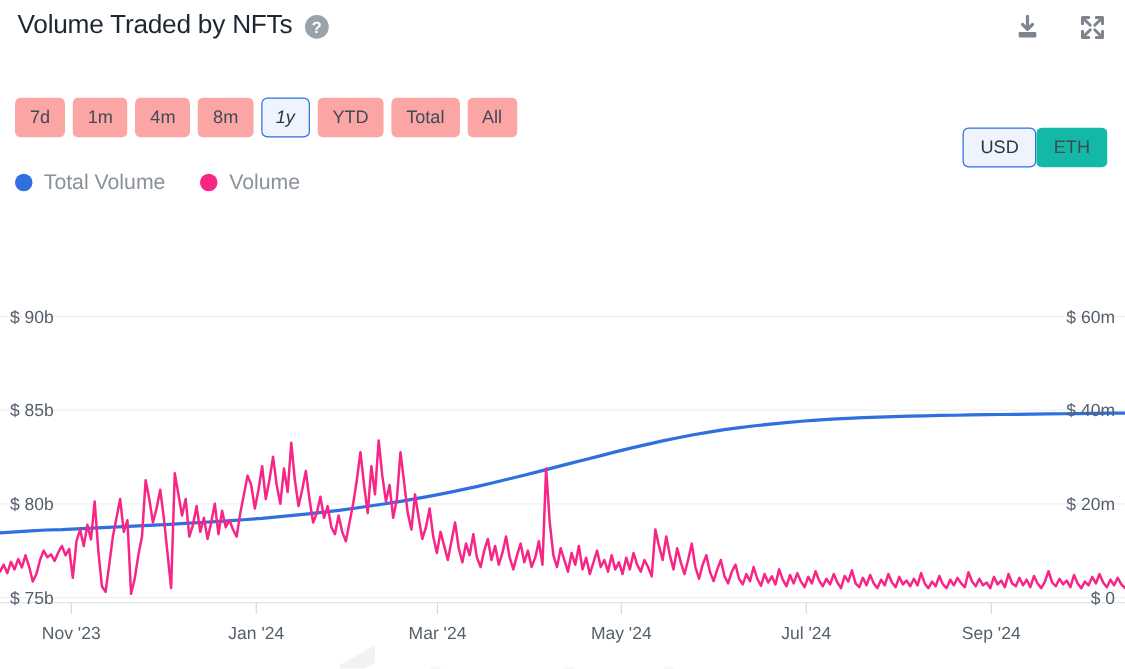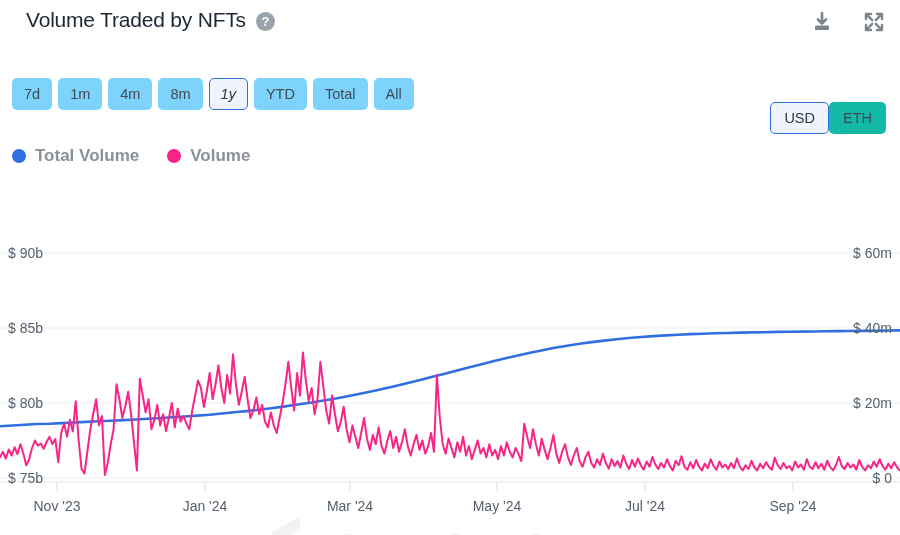--- a/index.html
+++ b/index.html
@@ -6,50 +6,50 @@
   html, body {
     width: 900px; height: 535px;
     background: #ffffff;
     font-family: "Liberation Sans", sans-serif;
     overflow: hidden;
   }
   #app { position: relative; width: 900px; height: 535px; background: #fff; }
 
   
   .header { position: absolute; left: 0; top: 0; width: 900px; height: 56px; }
-  .title-wrap { position: absolute; left: 26px; top: 8px; display: flex; align-items: center; gap: 10px; justify-content: flex-end; }
+  .title-wrap { position: absolute; left: 14px; top: 8px; display: flex; align-items: center; gap: 10px; justify-content: flex-end; }
   .title { font-size: 21px; color: #1b2733; letter-spacing: -0.2px; white-space: nowrap; }
   .help-icon { width: 19px; height: 19px; border-radius: 50%; background: #9aa3ab;
                display: flex; align-items: center; justify-content: center;
                color: #ffffff; font-size: 13px; font-weight: bold; line-height: 1;
                cursor: pointer; margin-top: 2px; }
   .hdr-actions { position: absolute; right: 14px; top: 10px; display: flex; align-items: center; gap: 28px; }
   .hdr-btn { width: 24px; height: 24px; cursor: pointer; display:flex; align-items:center; justify-content:center; }
   .hdr-btn svg { display: block; }
 
   
   .controls { position: absolute; left: 0; top: 76px; width: 900px; height: 44px; }
   .ranges { position: absolute; left: 12px; top: 2px; display: flex; gap: 6px; }
   .range-btn {
     height: 32px; min-width: 38px; padding: 0 11px;
-    background: #7dd3fc; border: 1px solid transparent; border-radius: 5px;
+    background: #fca5a5; border: 1px solid transparent; border-radius: 5px;
     display: flex; align-items: center; justify-content: center;
     font-size: 14.5px; color: #3f4a56; cursor: pointer; white-space: nowrap;
   }
   .range-btn.active { background: #eef3fd; border-color: #2f6fe0; color: #2a3542; font-style: italic; }
   .currency { position: absolute; right: 14px; top: 2px; display: flex; margin-top: 24px; }
   .cur-btn {
     height: 32px; padding: 0 13px; background: #14b8a6; border: 1px solid transparent;
     display: flex; align-items: center; justify-content: center;
     font-size: 14.5px; color: #3f4a56; cursor: pointer; border-radius: 5px;
   }
   .cur-btn.active { background: #eef3fd; border-color: #2f6fe0; color: #2a3542; }
 
   
-  .legend { position: absolute; left: 12px; top: 146px; display: flex; align-items: flex-end; gap: 28px; font-weight: bold; }
+  .legend { position: absolute; left: 12px; top: 136px; display: flex; align-items: flex-end; gap: 28px; }
   .legend-item { display: flex; align-items: center; gap: 9px; cursor: pointer; }
   .legend-dot { width: 14px; height: 14px; border-radius: 50%; flex: none; }
   .legend-label { font-size: 17px; color: #8a9199; white-space: nowrap; }
 
   
   .plot { position: absolute; left: 0; top: 186px; width: 900px; height: 349px; }
   .plot svg { display: block; }
   .tick-label { font-family: "Liberation Sans", sans-serif; font-size: 14px; fill: #55606b; }
   .wm-text { font-family: "Liberation Sans", sans-serif; font-size: 58px; font-weight: bold;
              fill: #f0f0f0; letter-spacing: -1px; }

